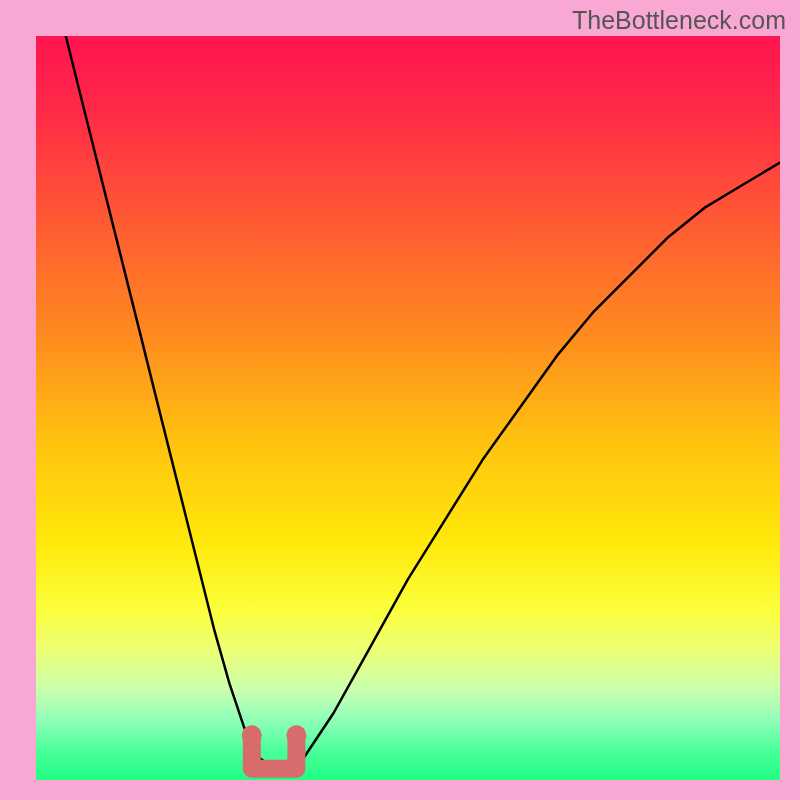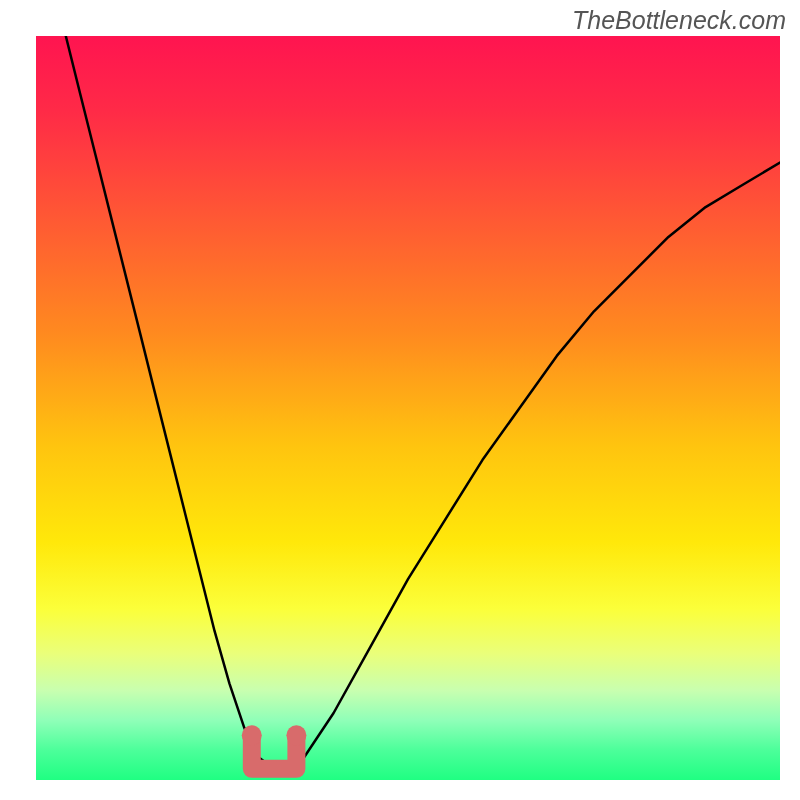--- a/index.html
+++ b/index.html
@@ -10,22 +10,21 @@
     background: #000;
     overflow: hidden;
     font-family: Arial, Helvetica, sans-serif;
   }
   .frame {
     position: absolute;
     left: 0;
     top: 0;
     width: 800px;
     height: 800px;
-    background: #ffffff;
-    font-style: italic;
+    background: #f9a8d4;
   }
   .plot-area {
     position: absolute;
     left: 36px;
     top: 36px;
     width: 744px;
     height: 744px;
   }
   .gradient {
     position: absolute;

